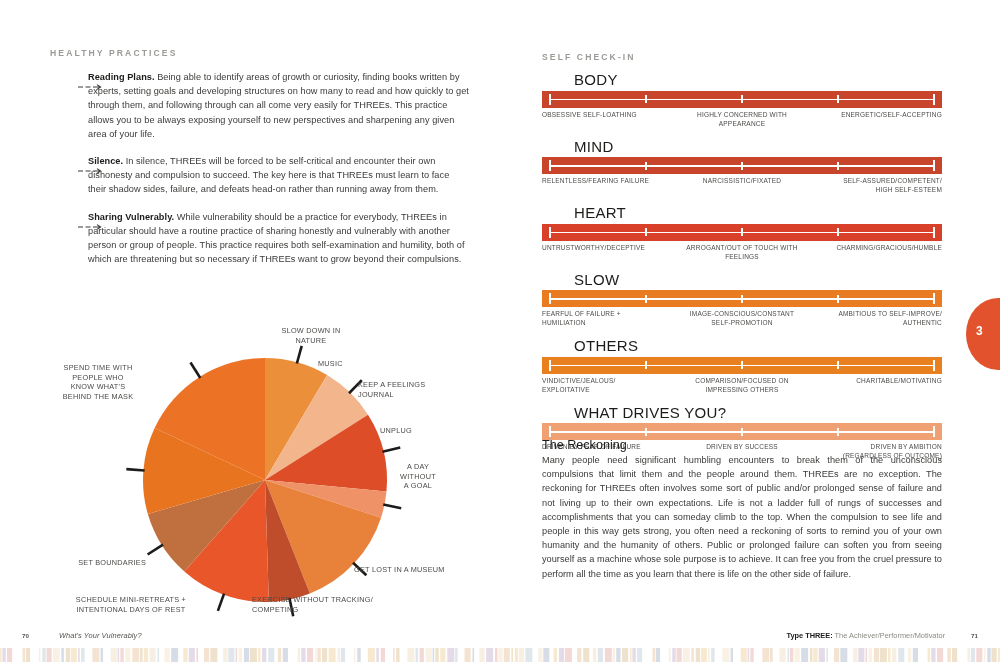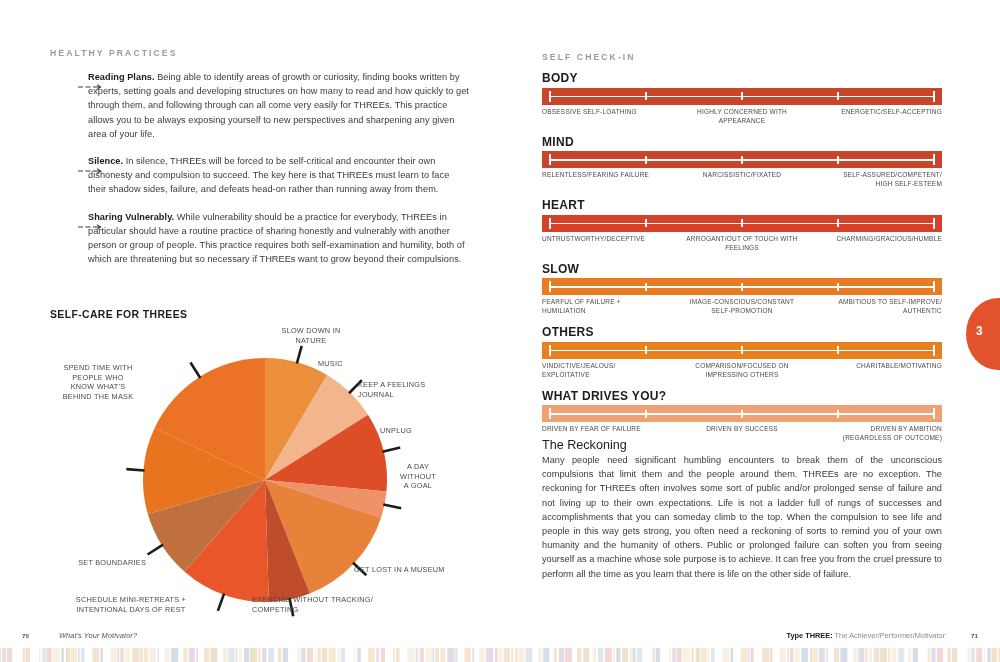--- a/index.html
+++ b/index.html
@@ -40,22 +40,22 @@
   .piewrap svg { position: absolute; left: 0; top: 0; }
 
   .pielabel {
     position: absolute; font-size: 7.3px; color: #4a4a47;
     letter-spacing: .25px; line-height: 9.6px; white-space: pre-line;
   }
 
   
   .scale-block { margin-bottom: 6px; }
   .scale-label {
-    font-size: 12px; font-weight: bold; color: #1c1c1b;
-    letter-spacing: .3px; margin-bottom: 2.5px;
+    font-size: 15px; font-weight: normal; color: #1c1c1b;
+    letter-spacing: .3px; margin-bottom: 2.5px; margin-left: 32px;
   }
   .scale-bar { position: relative; width: 400px; height: 17px; }
   .scale-bar .track {
     position: absolute; left: 8px; right: 8px; top: 8px; height: 1.6px;
     background: #ffffff;
   }
   .scale-bar .tick {
     position: absolute; width: 1.8px; background: #ffffff;
   }
   .scale-ends {
@@ -134,23 +134,20 @@
           <span class="arrow">
             <svg width="24" height="6" viewBox="0 0 24 6">
                 <path d="M0 3 H5 M7.5 3 H12.5 M15 3 H22 M19 0.6 L22.6 3 L19 5.4" stroke="#3a3a38" stroke-width="1.1" fill="none"></path>
               </svg>
           </span>
           <p><b>Sharing Vulnerably.</b><span> While vulnerability should be a practice for everybody, THREEs in particular should have a routine practice of sharing honestly and vulnerably with another person or group of people. This practice requires both self-examination and humility, both of which are threatening but so necessary if THREEs want to grow beyond their compulsions.</span></p>
         </div>
       </div>
     </div>
 
-    <div style="position:absolute; left:50px; top:303px; width:450px;">
-      <div class="chart-title">SELF-CARE FOR THREES</div>
-    </div>
 
     <div class="piewrap" style="position:absolute; left:0px; top:320px;">
       <svg id="pie-svg" width="500" height="300">
           <path d="M265,160 L265,38 A122,122 0 0,1 327.10305272154534,54.98947270551889 Z" fill="#ec8f3b"></path>
           <path d="M265,160 L327.10305272154534,54.98947270551889 A122,122 0 0,1 368.00800691124584,94.62913101256242 Z" fill="#f3b68c"></path>
           <path d="M265,160 L368.00800691124584,94.62913101256242 A122,122 0 0,1 386.45855968157576,171.48121422485875 Z" fill="#dd4d28"></path>
           <path d="M265,160 L386.45855968157576,171.48121422485875 A122,122 0 0,1 381.02889498800874,197.7000733137436 Z" fill="#ef9268"></path>
           <path d="M265,160 L381.02889498800874,197.7000733137436 A122,122 0 0,1 309.9111954275307,273.43273127836665 Z" fill="#e8823a"></path>
           <path d="M265,160 L309.9111954275307,273.43273127836665 A122,122 0 0,1 268.83211260753166,281.93980036461926 Z" fill="#bf4c2a"></path>
           <path d="M265,160 L268.83211260753166,281.93980036461926 A122,122 0 0,1 184.31995243051443,251.51355049491605 Z" fill="#e8562a"></path>
@@ -186,21 +183,21 @@
           <div class="pielabel" style="left: 46px; top: 238px; width: 100px; text-align: right;">SET BOUNDARIES</div>
           <div class="pielabel" style="left: 28px; top: 43px; width: 140px; text-align: center;">SPEND TIME WITH
 PEOPLE WHO
 KNOW WHAT'S
 BEHIND THE MASK</div>
         </div>
     </div>
 
     <div class="footer footer-left">
       <span class="pg">70</span>
-      <span class="ital">What's Your Motivator?</span>
+      <span class="ital">What's Your Vulnerably?</span>
     </div>
   </div>
 
   <div class="page-right">
 
     <div style="position:absolute; left:42px; top:52px; width:410px;">
       <div class="kicker">SELF CHECK-IN</div>
       <div id="scales" style="margin-top:9px;">
           <div class="scale-block">
             <div class="scale-label">BODY</div>

